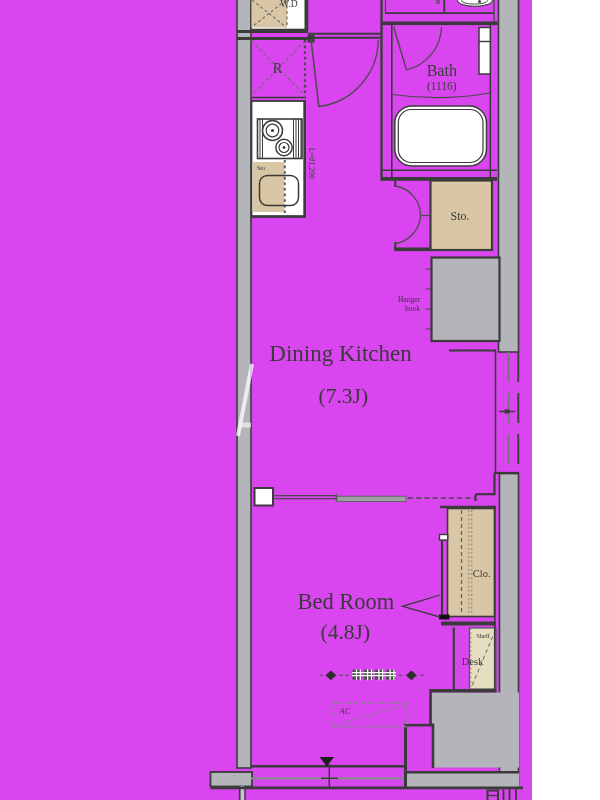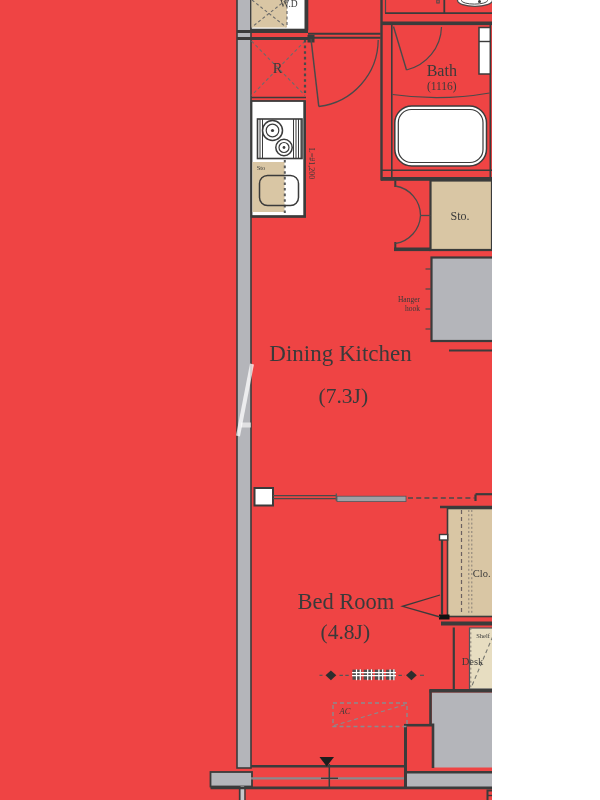--- a/index.html
+++ b/index.html
@@ -1,16 +1,16 @@
 <!DOCTYPE html>
 <html><head>
 <meta charset="utf-8">
 <style>
   html,body{margin:0;padding:0;background:#ffffff;}
-  .wrap{width:492px;height:800px;position:relative;overflow:hidden;background:#ef4444;}
+  .wrap{width:532px;height:800px;position:relative;overflow:hidden;background:#d946ef;}
   svg{display:block;filter:blur(0.4px);}
   text{font-family:"Liberation Serif", serif; fill:#3a3a3a;}
 </style>
 </head>
 <body>
 <div class="wrap">
 <svg width="600" height="800" viewBox="0 0 600 800">
 
 <g>
 <rect x="237" y="-2" width="14" height="770" fill="#b4b5ba" stroke="#3b3b3b" stroke-width="1.6"></rect>

